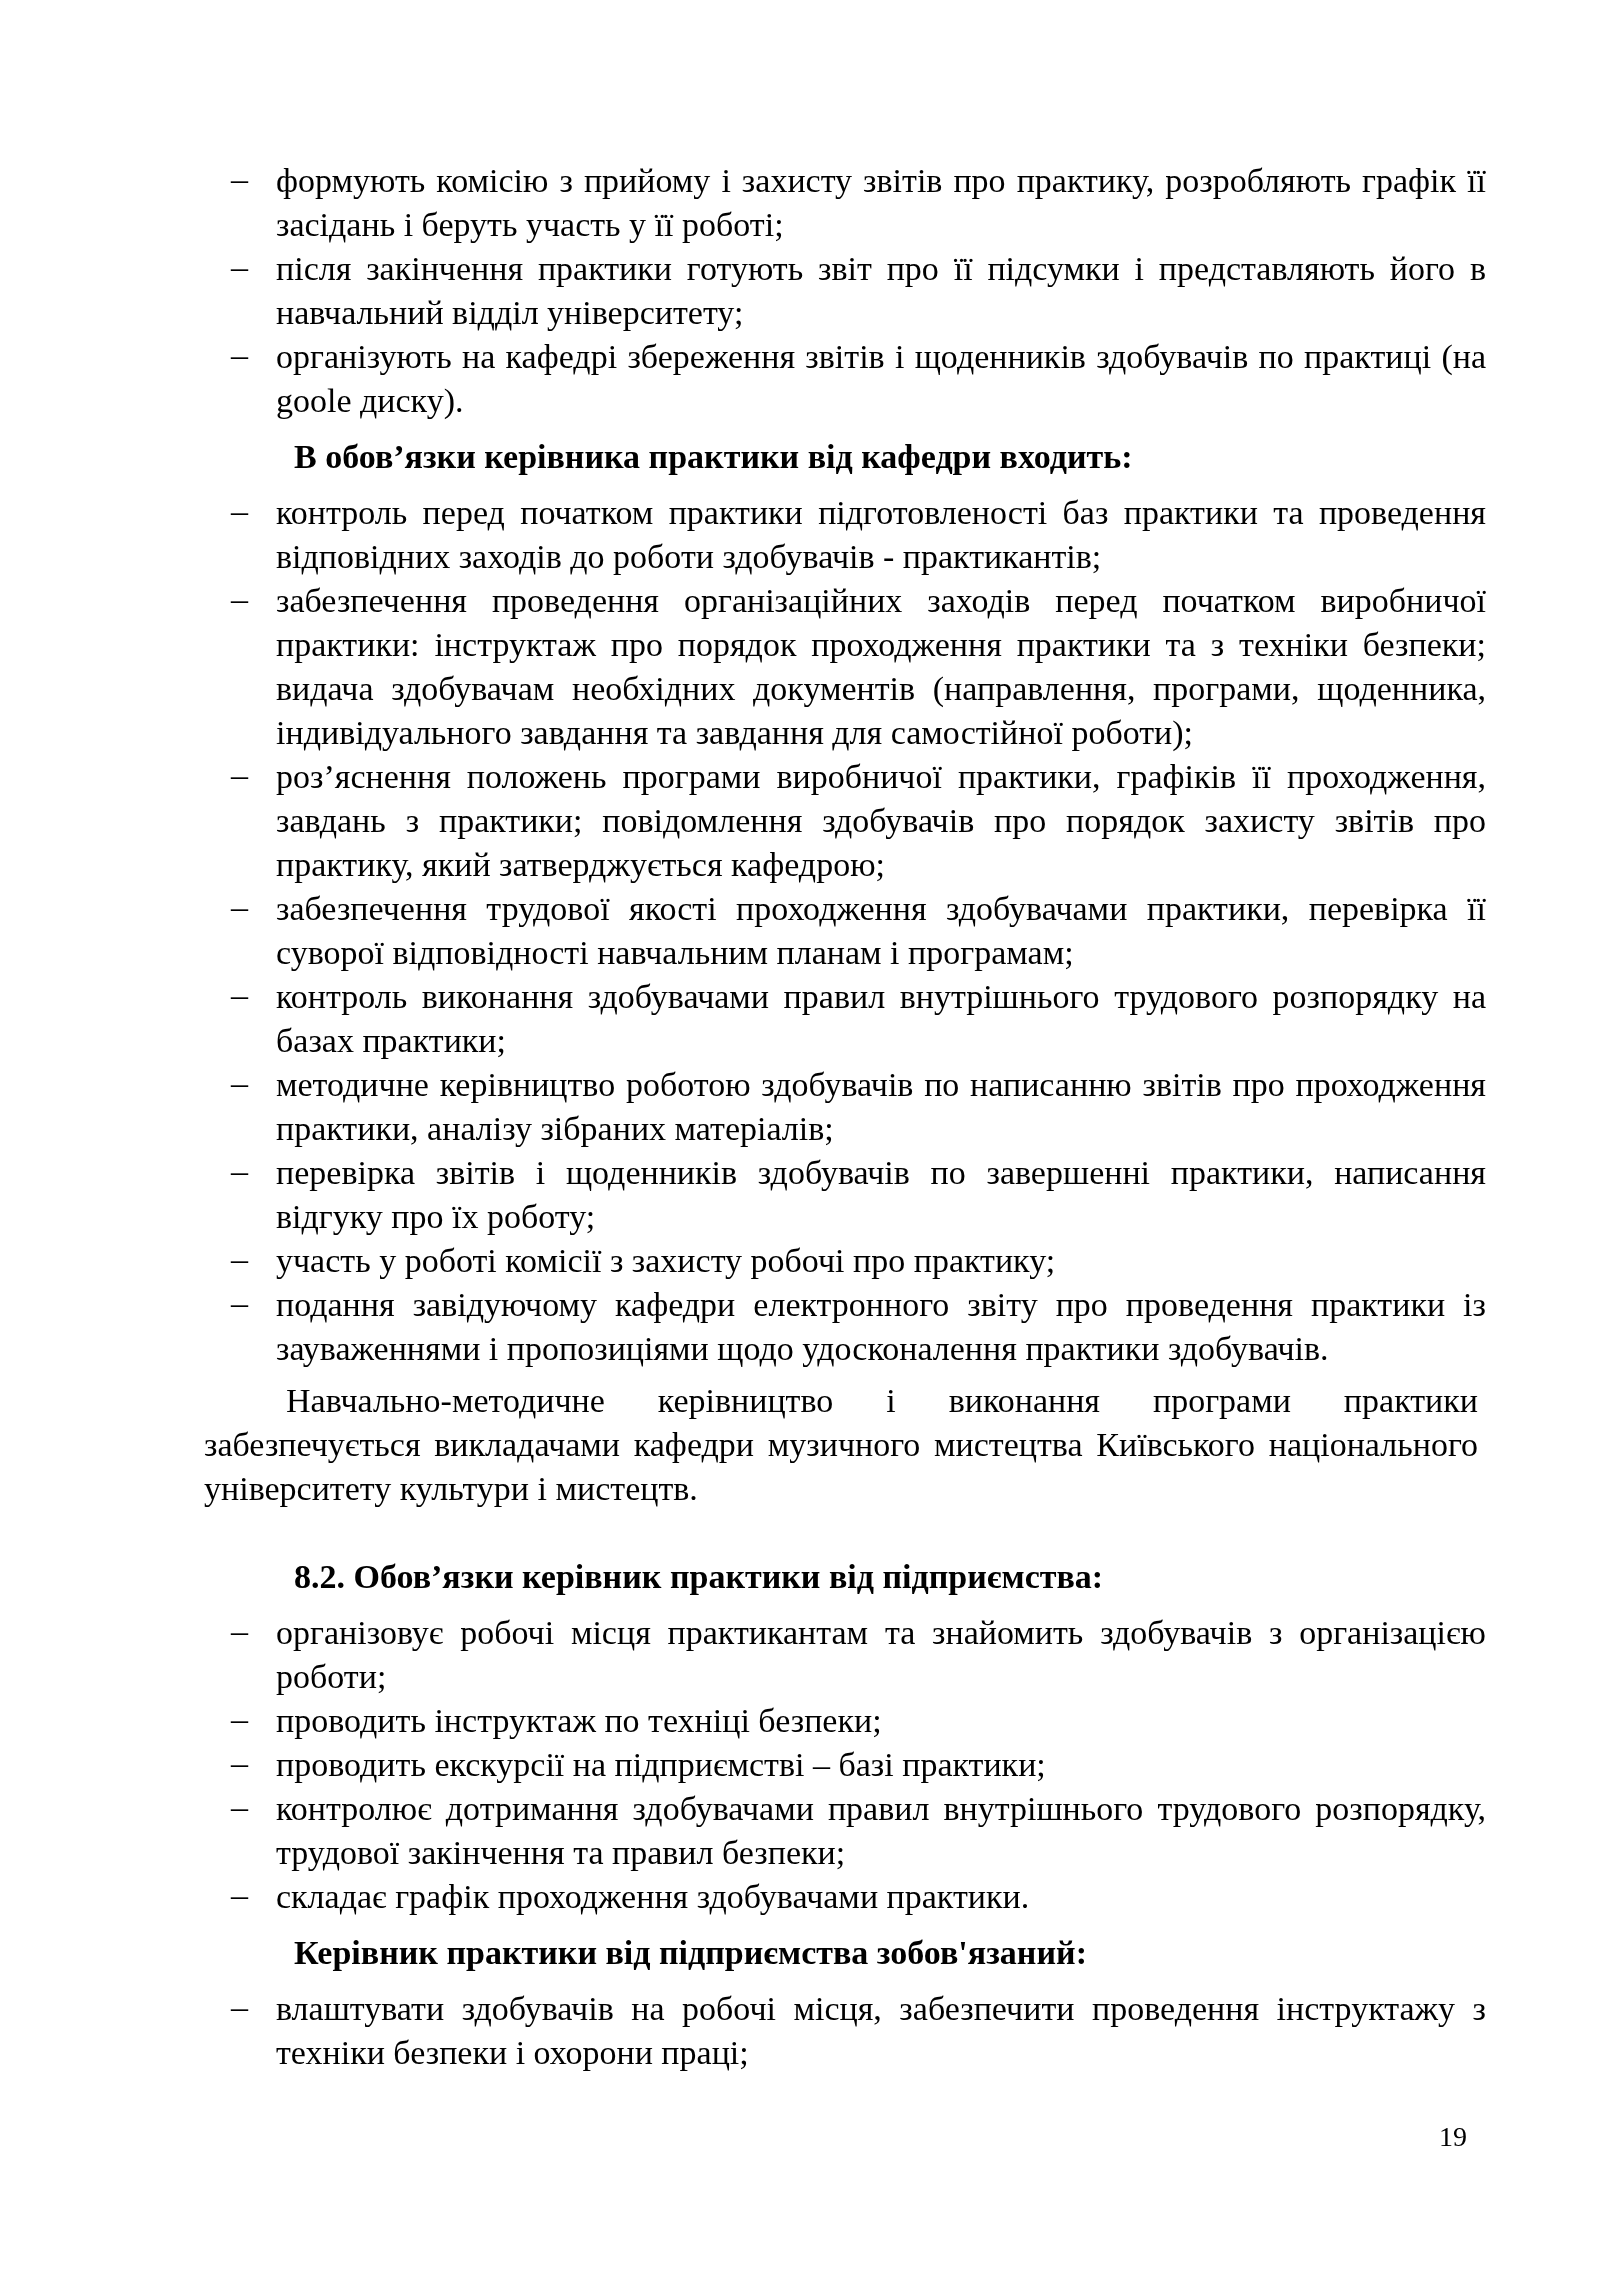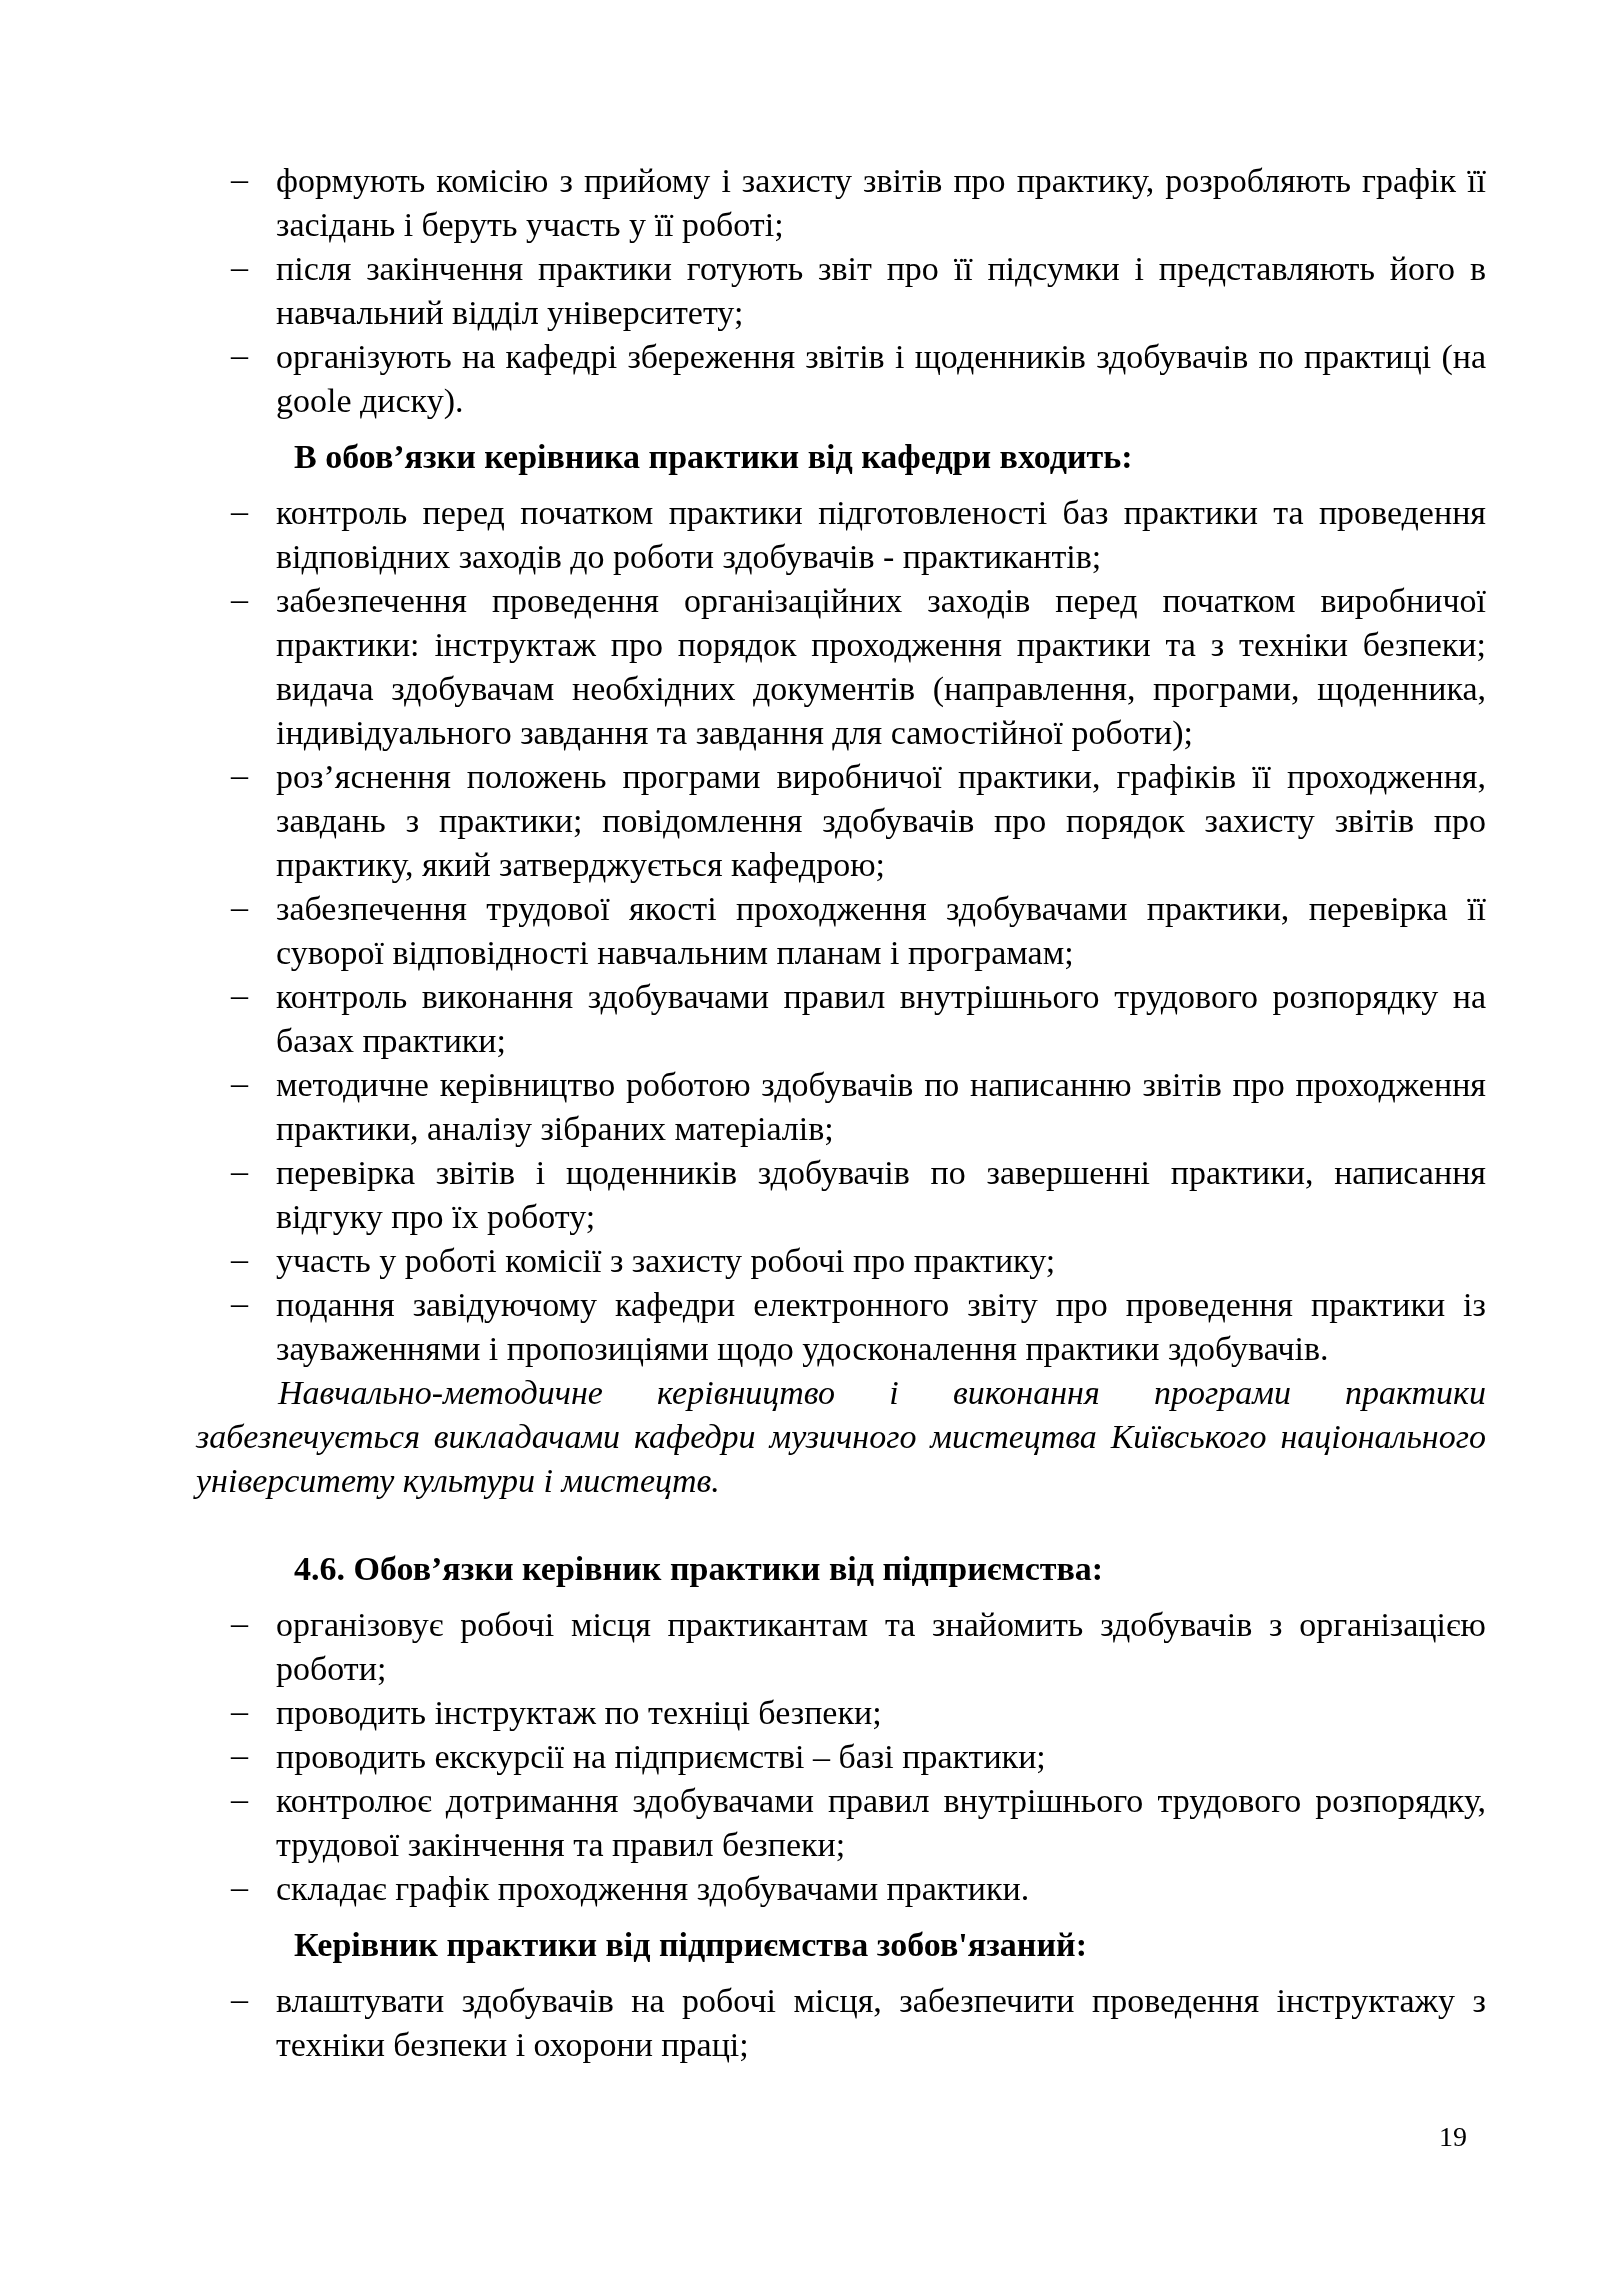--- a/index.html
+++ b/index.html
@@ -45,22 +45,21 @@
     text-indent: 86px;
     text-align: justify;
     margin: 12px;
   }
   .heading.spaced-top {
     margin-top: 44px;
   }
   .para {
     text-indent: 82px;
     text-align: justify;
-    margin: 0;
-    font-style: italic;
+    margin: 8px;
   }
   .page-number {
     position: absolute;
     top: 2117px;
     right: 154px;
     font-size: 28px;
     line-height: 39px;
   }
 </style>
 </head>
@@ -120,21 +119,21 @@
         <span>участь у роботі комісії з захисту робочі про практику;</span>
       </div>
       <div class="li">
         <span class="marker">–</span>
         <span>подання завідуючому кафедри електронного звіту про проведення практики із зауваженнями і пропозиціями щодо удосконалення практики здобувачів.</span>
       </div>
     </div>
 
     <p class="para">Навчально-методичне керівництво і виконання програми практики забезпечується викладачами кафедри музичного мистецтва Київського національного університету культури і мистецтв.</p>
 
-    <p class="heading spaced-top">4.6. Обов’язки керівник практики від підприємства:</p>
+    <p class="heading spaced-top">8.2. Обов’язки керівник практики від підприємства:</p>
 
     <div class="doc-list">
       <div class="li">
         <span class="marker">–</span>
         <span>організовує робочі місця практикантам та знайомить здобувачів з організацією роботи;</span>
       </div>
       <div class="li">
         <span class="marker">–</span>
         <span>проводить інструктаж по техніці безпеки;</span>
       </div>

